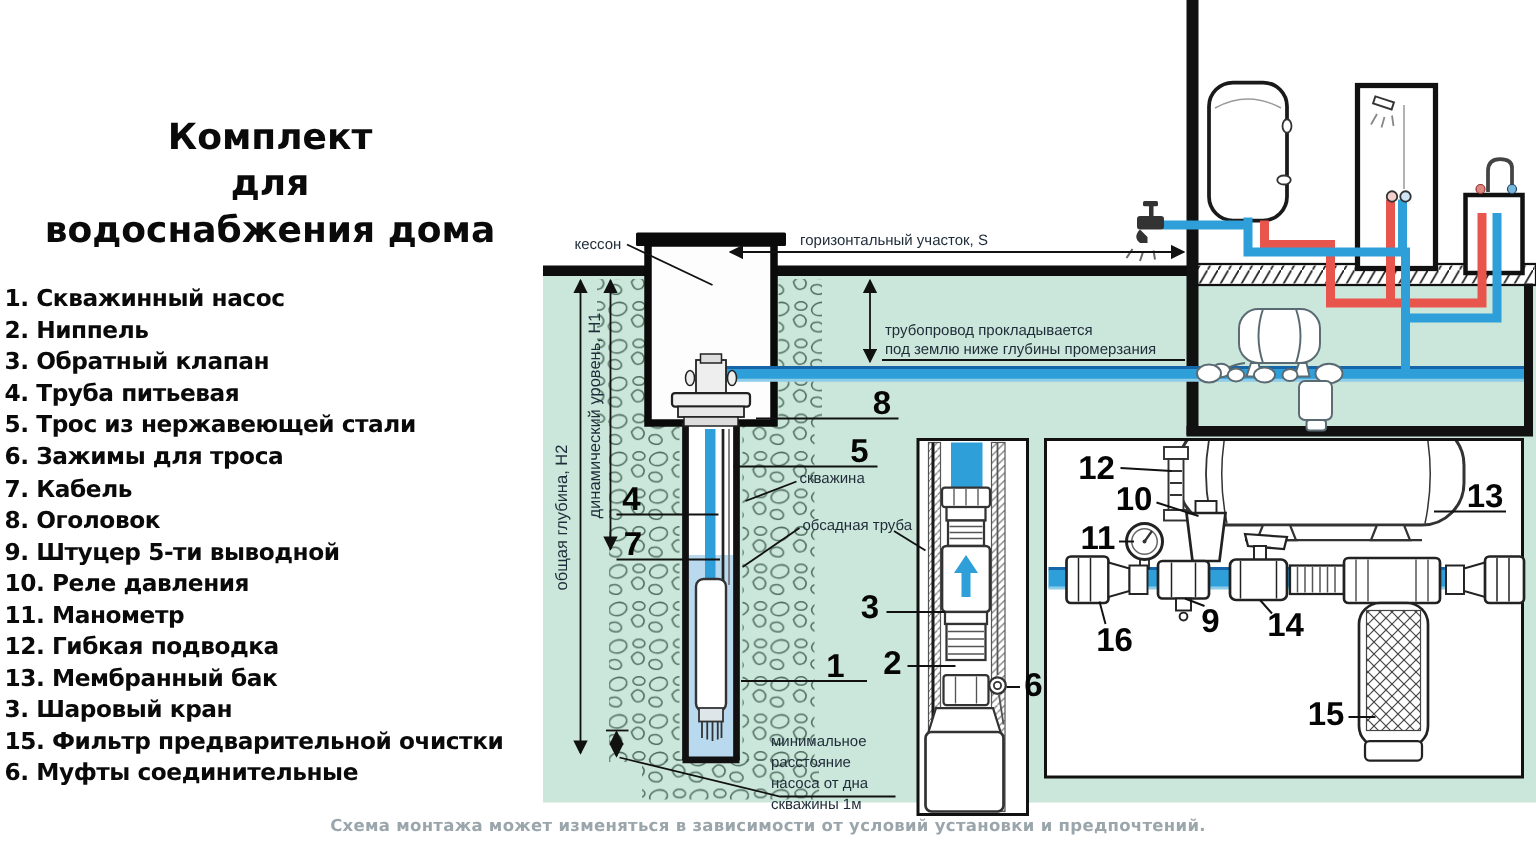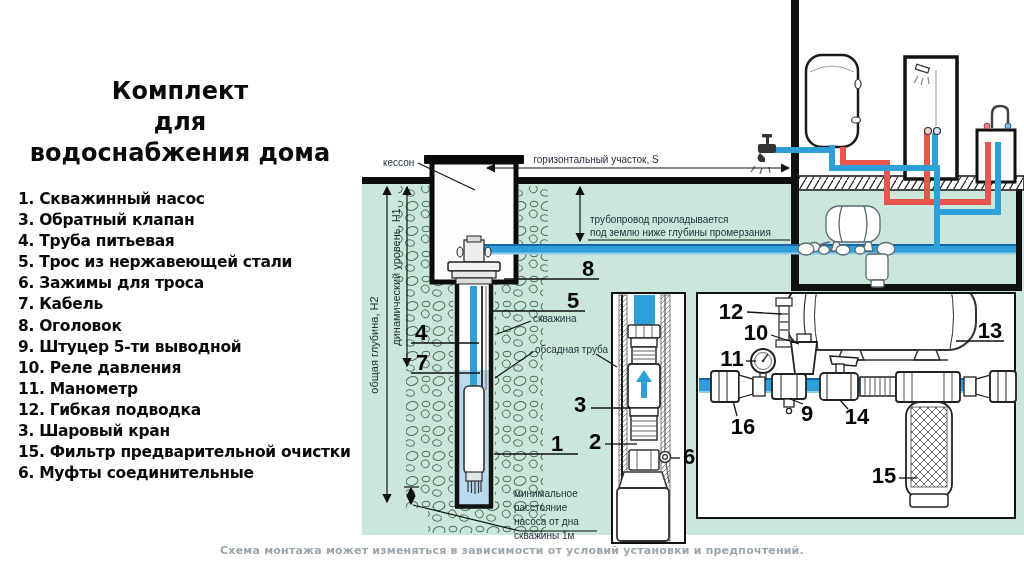--- a/index.html
+++ b/index.html
@@ -2,21 +2,21 @@
 <html><head>
 <meta charset="utf-8">
 <style>
   html,body{margin:0;padding:0;background:#fff;}
   .stage{position:relative;width:1024px;height:576px;background:#ffffff;overflow:hidden;
          font-family:"DejaVu Sans","Liberation Sans",sans-serif;}
   .stage svg{position:absolute;left:0;top:0;}
   .left-panel{position:absolute;left:0;top:0;width:362px;height:405px;}
   .title{position:absolute;left:0;top:76px;width:360px;text-align:center;
          font-size:24px;font-weight:bold;color:#0a0a0a;line-height:31px;}
-  .legend{position:absolute;left:18px;top:189px;width:358px;}
+  .legend{position:absolute;left:3px;top:189px;width:358px;}
   .legend div{font-size:15.5px;font-weight:bold;color:#0a0a0a;line-height:21.1px;
               letter-spacing:-0.3px;white-space:nowrap;}
   .caption{position:absolute;left:0;top:544px;width:1024px;text-align:center;
            font-size:11px;font-weight:bold;color:#9ba6ac;letter-spacing:0.2px;}
   text{font-family:"Liberation Sans",sans-serif;}
   .lbl{font-size:10px;fill:#1e2b38;}
   .lblv{font-size:11px;fill:#1e2b38;}
   .num{font-size:22px;font-weight:bold;fill:#050505;}
 </style>
 </head>
@@ -393,30 +393,32 @@
 </svg>
 
   <div class="left-panel">
     <div class="title">
       <div>Комплект</div>
       <div>для</div>
       <div>водоснабжения дома</div>
     </div>
     <div class="legend">
       <div>1. Скважинный насос</div>
+      <div>2. Ниппель</div>
       <div>3. Обратный клапан</div>
       <div>4. Труба питьевая</div>
       <div>5. Трос из нержавеющей стали</div>
       <div>6. Зажимы для троса</div>
       <div>7. Кабель</div>
       <div>8. Оголовок</div>
       <div>9. Штуцер 5-ти выводной</div>
       <div>10. Реле давления</div>
       <div>11. Манометр</div>
       <div>12. Гибкая подводка</div>
+      <div>13. Мембранный бак</div>
       <div>3. Шаровый кран</div>
       <div>15. Фильтр предварительной очистки</div>
       <div>6. Муфты соединительные</div>
     </div>
   </div>
 
   <div class="caption">Схема монтажа может изменяться в зависимости от условий установки и предпочтений.</div>
 </div>
 
 </body></html>

